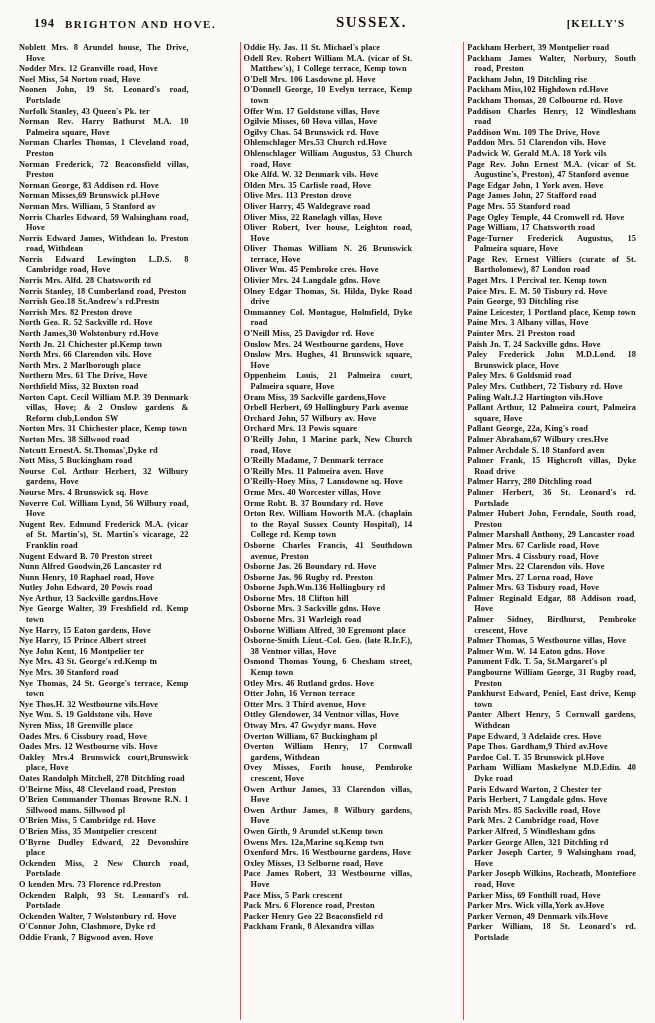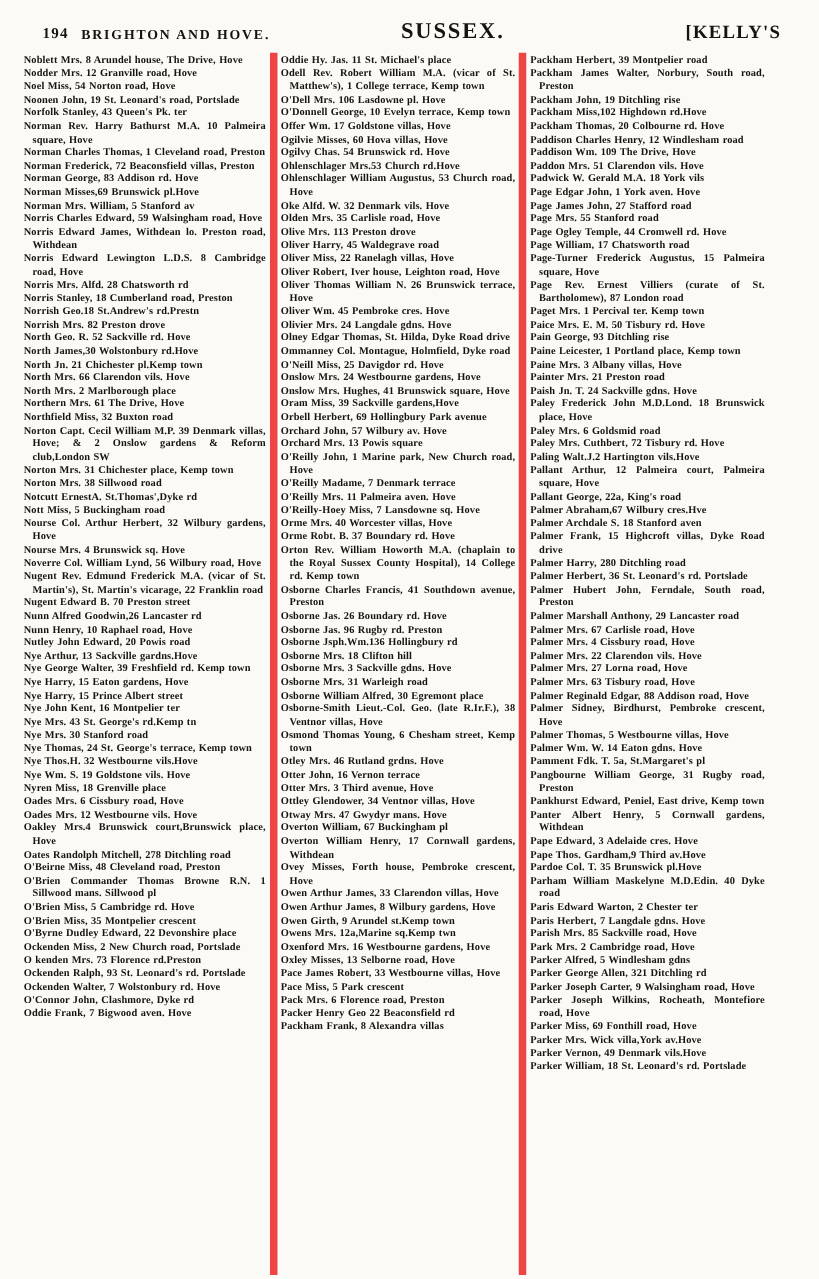--- a/index.html
+++ b/index.html
@@ -16,43 +16,43 @@
     padding: 14px 16px 0 16px;
   }
   
   .header {
     display: flex;
     align-items: baseline;
     padding: 0 14px 0 18px;
     height: 22px;
     font-weight: bold;
   }
-  .hdr-left { display: flex; align-items: flex-end; gap: 10px; }
+  .hdr-left { display: flex; align-items: center; gap: 10px; }
   .page-number { font-size: 12px; letter-spacing: 1px; }
   .section-title { font-size: 11px; letter-spacing: 1.5px; }
   .county-title {
     flex: 1; text-align: center;
-    font-size: 18px; letter-spacing: 1.5px;
+    font-size: 15px; letter-spacing: 1.5px;
     padding-right: 40px;
   }
-  .directory-title { font-size: 15px; letter-spacing: 1px; }
+  .directory-title { font-size: 11px; letter-spacing: 1px; }
   
   .columns {
     display: flex;
     margin-top: 6px;
     height: 978px;
     overflow: hidden;
   }
   .column {
     width: 199.6px;
     box-sizing: border-box;
     padding: 1px 3px 0 3px;
     overflow: hidden;
   }
-  .column + .column { border-left: 6px solid #ef4444; }
+  .column + .column { border-left: 1px solid #ef4444; margin-left: 48px; }
   .entry {
     font-size: 8.3px;
     font-weight: bold;
     line-height: 10.6px;
     text-align: justify;
     text-indent: -7px;
     padding-left: 7px;
     letter-spacing: 0.1px;
     word-spacing: 0.5px;
   }
@@ -155,20 +155,21 @@
         <div class="entry">Oliver Miss, 22 Ranelagh villas, Hove</div>
         <div class="entry">Oliver Robert, Iver house, Leighton road, Hove</div>
         <div class="entry">Oliver Thomas William N. 26 Brunswick terrace, Hove</div>
         <div class="entry">Oliver Wm. 45 Pembroke cres. Hove</div>
         <div class="entry">Olivier Mrs. 24 Langdale gdns. Hove</div>
         <div class="entry">Olney Edgar Thomas, St. Hilda, Dyke Road drive</div>
         <div class="entry">Ommanney Col. Montague, Holmfield, Dyke road</div>
         <div class="entry">O'Neill Miss, 25 Davigdor rd. Hove</div>
         <div class="entry">Onslow Mrs. 24 Westbourne gardens, Hove</div>
         <div class="entry">Onslow Mrs. Hughes, 41 Brunswick square, Hove</div>
+        <div class="entry">Oppenheim Louis, 21 Palmeira court, Palmeira square, Hove</div>
         <div class="entry">Oram Miss, 39 Sackville gardens,Hove</div>
         <div class="entry">Orbell Herbert, 69 Hollingbury Park avenue</div>
         <div class="entry">Orchard John, 57 Wilbury av. Hove</div>
         <div class="entry">Orchard Mrs. 13 Powis square</div>
         <div class="entry">O'Reilly John, 1 Marine park, New Church road, Hove</div>
         <div class="entry">O'Reilly Madame, 7 Denmark terrace</div>
         <div class="entry">O'Reilly Mrs. 11 Palmeira aven. Hove</div>
         <div class="entry">O'Reilly-Hoey Miss, 7 Lansdowne sq. Hove</div>
         <div class="entry">Orme Mrs. 40 Worcester villas, Hove</div>
         <div class="entry">Orme Robt. B. 37 Boundary rd. Hove</div>
@@ -206,20 +207,21 @@
     <div class="column">
         <div class="entry">Packham Herbert, 39 Montpelier road</div>
         <div class="entry">Packham James Walter, Norbury, South road, Preston</div>
         <div class="entry">Packham John, 19 Ditchling rise</div>
         <div class="entry">Packham Miss,102 Highdown rd.Hove</div>
         <div class="entry">Packham Thomas, 20 Colbourne rd. Hove</div>
         <div class="entry">Paddison Charles Henry, 12 Windlesham road</div>
         <div class="entry">Paddison Wm. 109 The Drive, Hove</div>
         <div class="entry">Paddon Mrs. 51 Clarendon vils. Hove</div>
         <div class="entry">Padwick W. Gerald M.A. 18 York vils</div>
+        <div class="entry">Page Rev. John Ernest M.A. (vicar of St. Augustine's, Preston), 47 Stanford avenue</div>
         <div class="entry">Page Edgar John, 1 York aven. Hove</div>
         <div class="entry">Page James John, 27 Stafford road</div>
         <div class="entry">Page Mrs. 55 Stanford road</div>
         <div class="entry">Page Ogley Temple, 44 Cromwell rd. Hove</div>
         <div class="entry">Page William, 17 Chatsworth road</div>
         <div class="entry">Page-Turner Frederick Augustus, 15 Palmeira square, Hove</div>
         <div class="entry">Page Rev. Ernest Villiers (curate of St. Bartholomew), 87 London road</div>
         <div class="entry">Paget Mrs. 1 Percival ter. Kemp town</div>
         <div class="entry">Paice Mrs. E. M. 50 Tisbury rd. Hove</div>
         <div class="entry">Pain George, 93 Ditchling rise</div>

